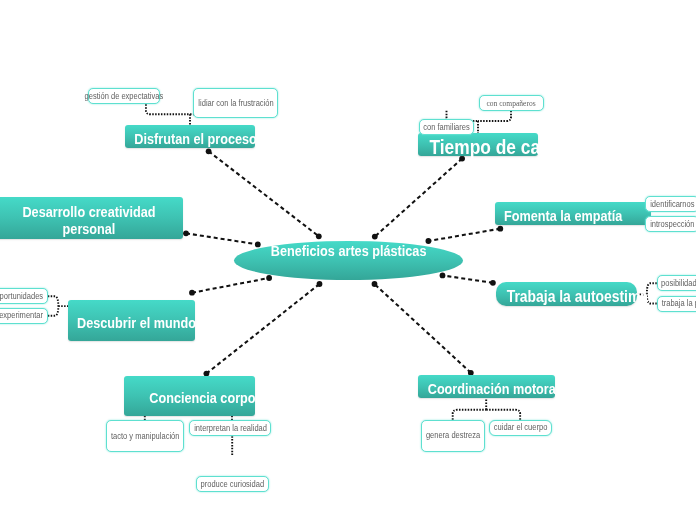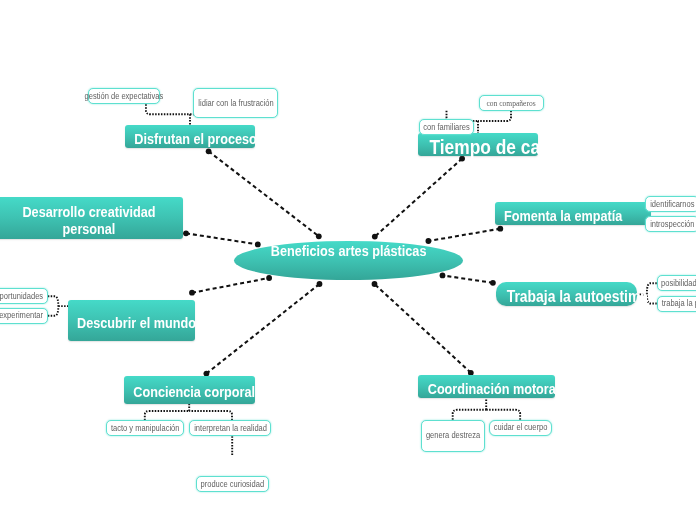--- a/index.html
+++ b/index.html
@@ -128,24 +128,24 @@
     </div>
     <div class="node" style="left: 495.7px; top: 282.3px; width: 141px; height: 24.2px; font-size: 16px; border-radius: 10px;">
       <span>Trabaja la autoestima</span>
     </div>
     <div class="leaf" style="left: 656.8px; top: 275.3px; width: 52.9px; height: 16px;">
       <span>posibilidades</span>
     </div>
     <div class="leaf" style="left: 656.8px; top: 295.5px; width: 74.3px; height: 16px;">
       <span>trabaja la paciencia</span>
     </div>
-    <div class="node" style="left: 123.6px; top: 376px; width: 131.2px; height: 28px; font-size: 14.6px;">
+    <div class="node" style="left: 123.6px; top: 376px; width: 131.2px; height: 40px; font-size: 14.6px; padding-left: 16px;">
       <span>Conciencia corporal</span>
     </div>
-    <div class="leaf" style="left: 105.8px; top: 420.2px; width: 78px; height: 16px;">
+    <div class="leaf" style="left: 105.8px; top: 420.2px; width: 78px; height: 32px;">
       <span>tacto y manipulación</span>
     </div>
     <div class="leaf" style="left: 189px; top: 420.2px; width: 82.2px; height: 16px;">
       <span>interpretan la realidad</span>
     </div>
     <div class="leaf" style="left: 195.9px; top: 455.35px; width: 73px; height: 16px; margin-top: 21px;">
       <span>produce curiosidad</span>
     </div>
     <div class="node" style="left: 417.5px; top: 375.2px; width: 137.3px; height: 23.2px; font-size: 14.6px;">
       <span>Coordinación motora</span>

